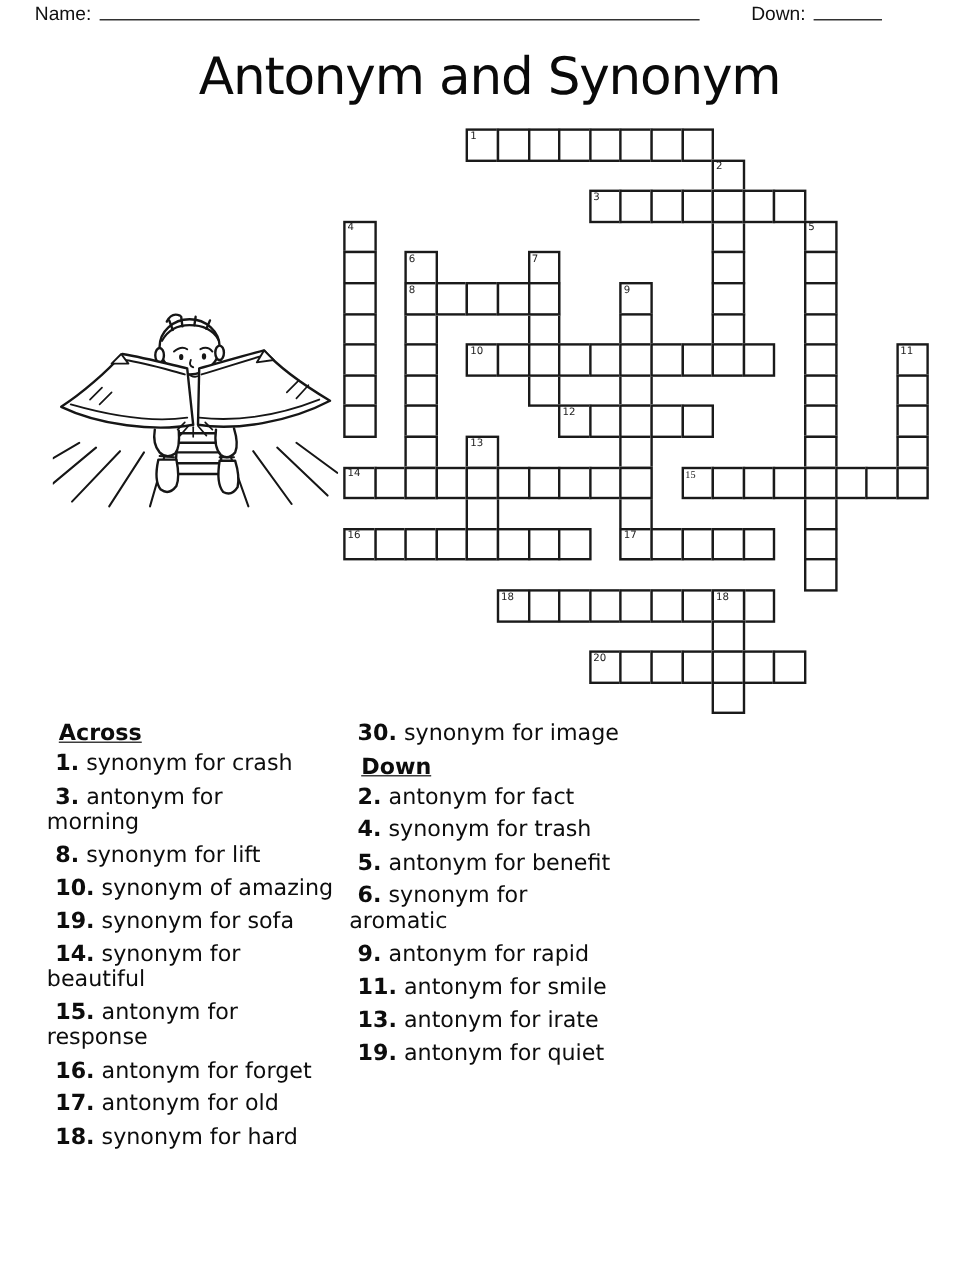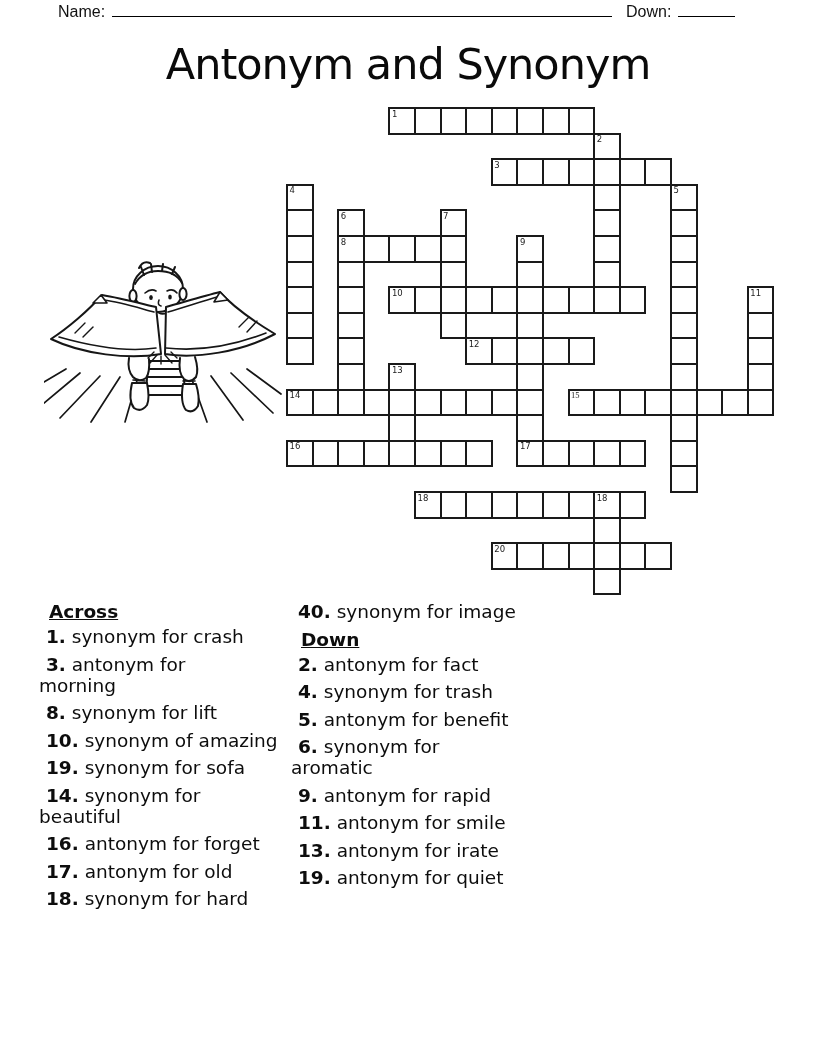--- a/index.html
+++ b/index.html
@@ -2,21 +2,21 @@
 <html><head>
 <meta charset="utf-8">
 <style>
   html,body{margin:0;padding:0;}
   body{
     width:816px;height:1056px;position:relative;background:#ffffff;
     font-family:"DejaVu Sans",sans-serif;color:#111;overflow:hidden;
   }
   
   .hdr-field{position:absolute;top:1px;font-family:"Liberation Sans",sans-serif;font-size:16px;white-space:nowrap;}
-  .hdr-name{left:58px;text-align:right;}
+  .hdr-name{left:29px;text-align:right;}
   .hdr-date{left:626px;}
   .blank-line{display:inline-block;height:15px;border-bottom:1.8px solid #000;margin-left:7px;}
   .name-line{width:500px;}
   .date-line{width:57px;}
   
   .title{
     position:absolute;top:36px;left:0;width:816px;text-align:center;
     font-size:43px;line-height:56px;font-weight:400;letter-spacing:-1px;color:#0a0a0a;
   }
   
@@ -310,26 +310,27 @@
   </div>
 
 <div id="clues-col-1" class="clue-col clue-col-1">
     <div class="clue-heading">Across</div>
     <div class="clue"><b>1.</b> synonym for crash</div>
     <div class="clue"><b>3.</b> antonym for<br>morning</div>
     <div class="clue"><b>8.</b> synonym for lift</div>
     <div class="clue"><b>10.</b> synonym of amazing</div>
     <div class="clue"><b>19.</b> synonym for sofa</div>
     <div class="clue"><b>14.</b> synonym for<br>beautiful</div>
+    <div class="clue"><b>15.</b> antonym for<br>response</div>
     <div class="clue"><b>16.</b> antonym for forget</div>
     <div class="clue"><b>17.</b> antonym for old</div>
     <div class="clue"><b>18.</b> synonym for hard</div>
   </div>
 <div id="clues-col-2" class="clue-col clue-col-2">
-    <div class="clue"><b>40.</b> synonym for image</div>
+    <div class="clue"><b>30.</b> synonym for image</div>
     <div class="clue-heading">Down</div>
     <div class="clue"><b>2.</b> antonym for fact</div>
     <div class="clue"><b>4.</b> synonym for trash</div>
     <div class="clue"><b>5.</b> antonym for benefit</div>
     <div class="clue"><b>6.</b> synonym for<br>aromatic</div>
     <div class="clue"><b>9.</b> antonym for rapid</div>
     <div class="clue"><b>11.</b> antonym for smile</div>
     <div class="clue"><b>13.</b> antonym for irate</div>
     <div class="clue"><b>19.</b> antonym for quiet</div>
   </div>

